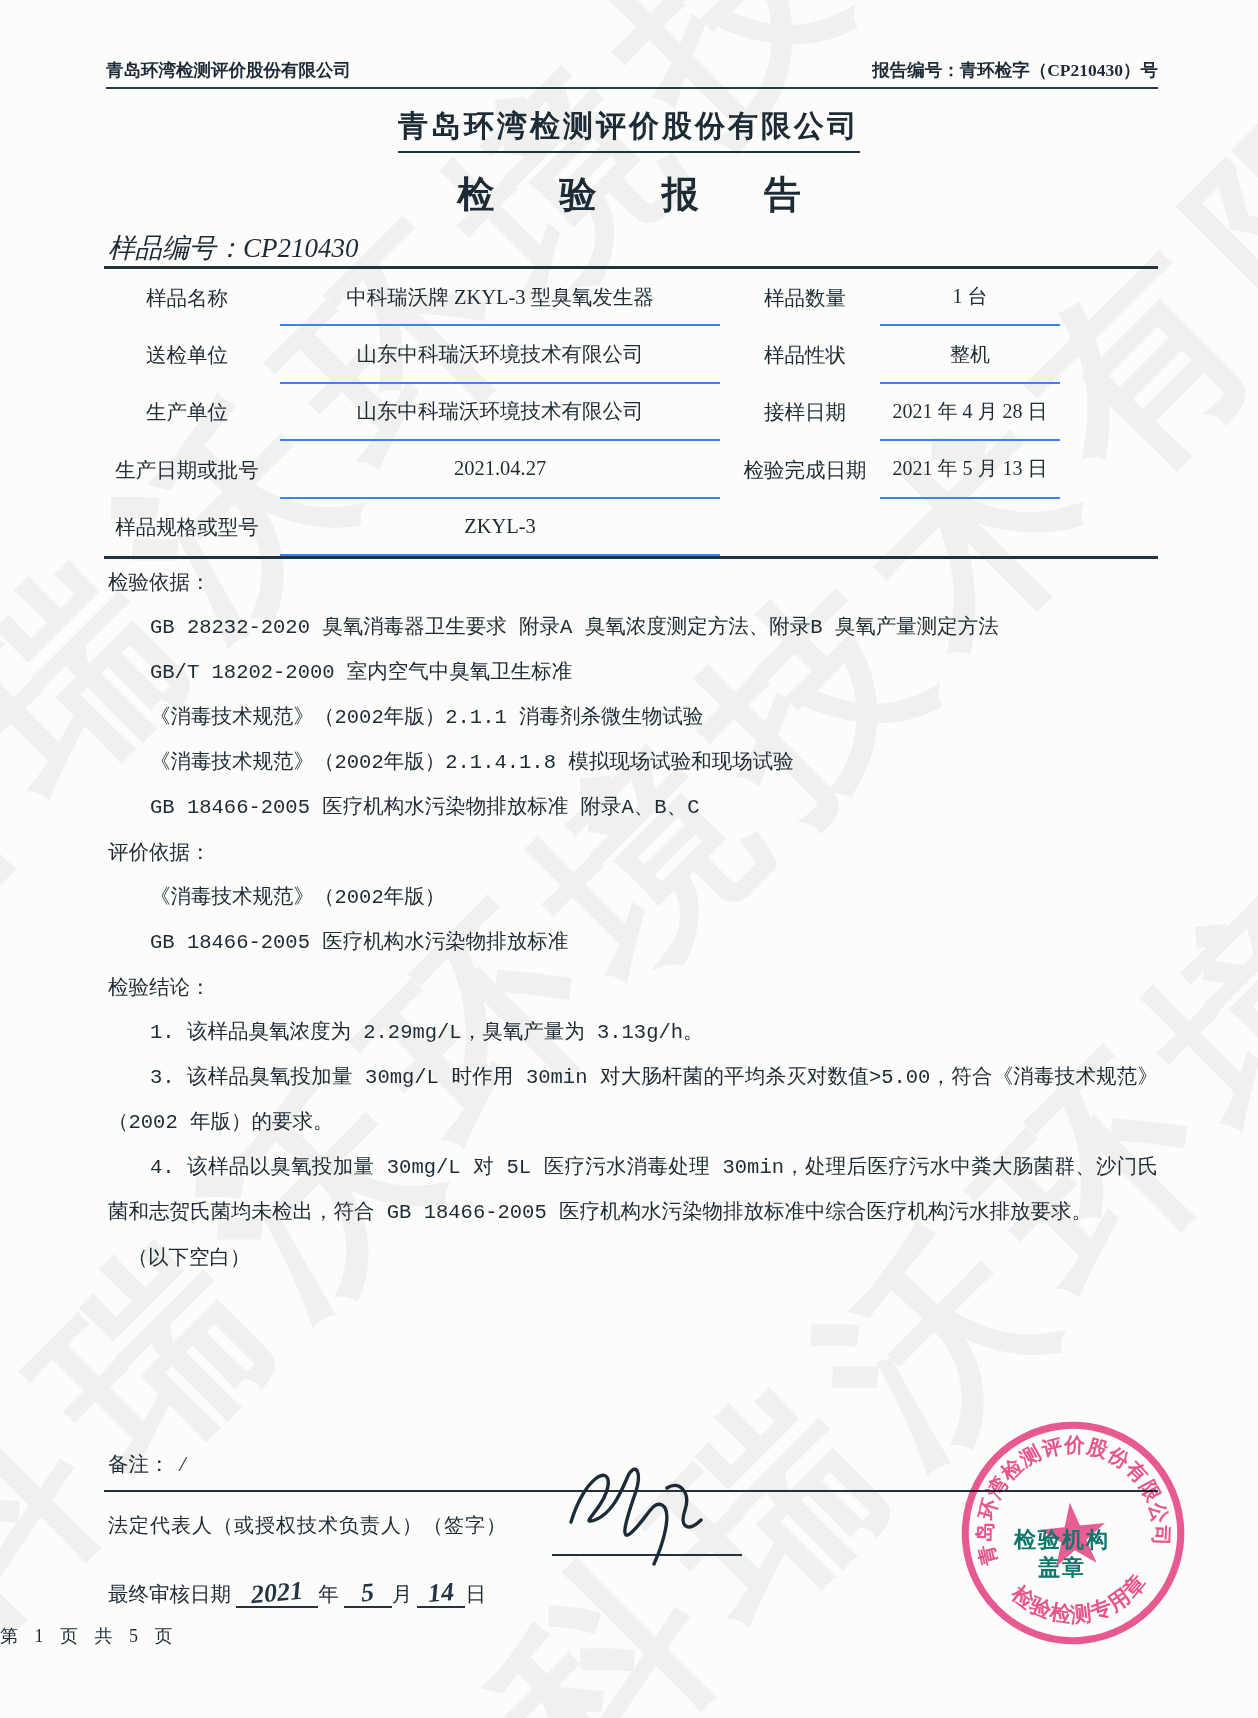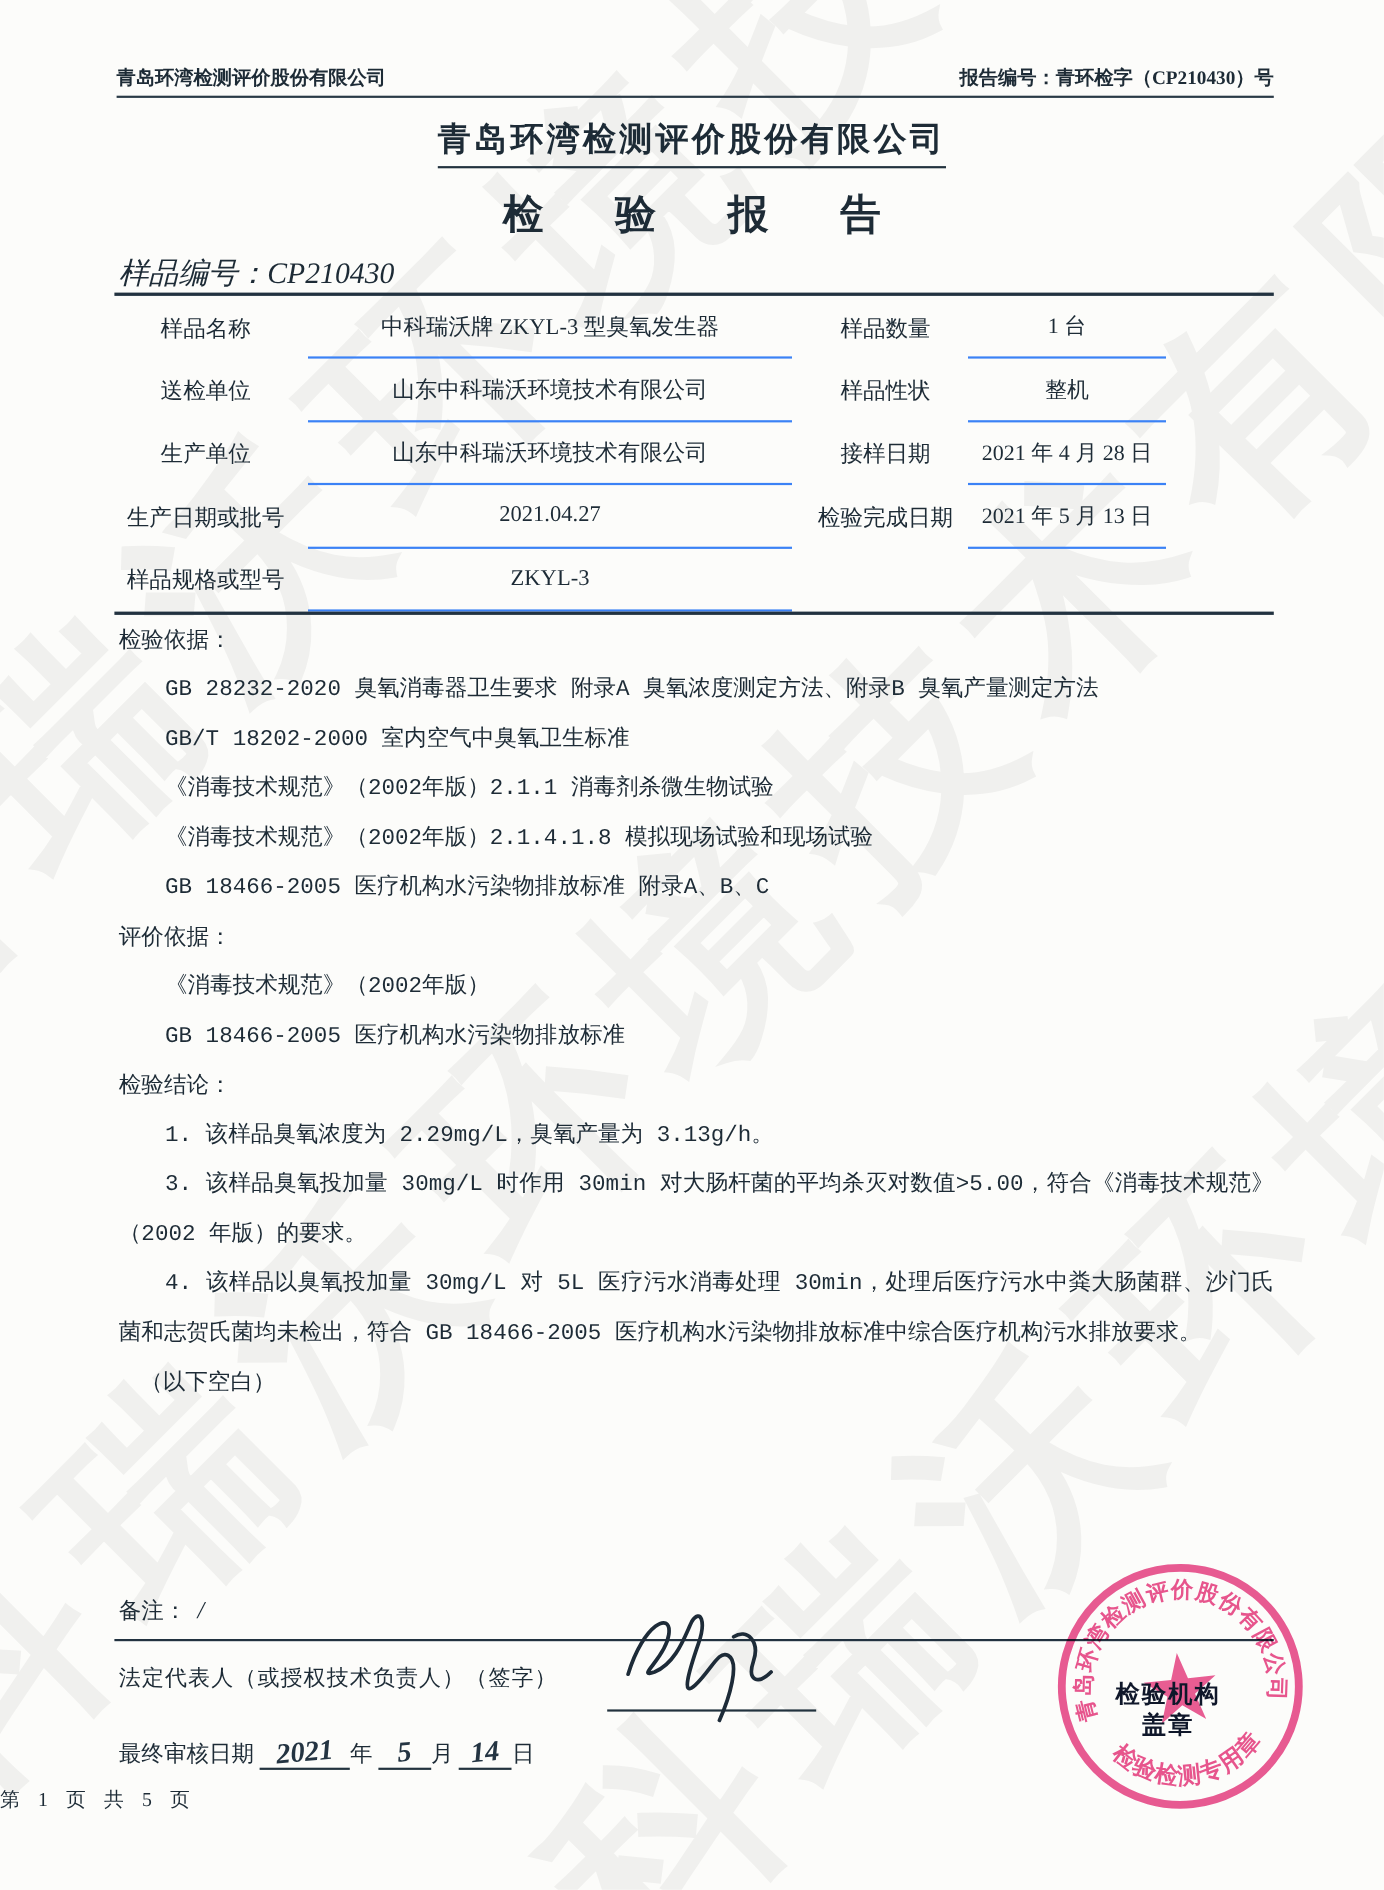--- a/index.html
+++ b/index.html
@@ -79,21 +79,21 @@
   }
   .page-indicator{
     position:absolute;left:0;top:1624px;width:1000px;
     font-size:18px;letter-spacing:6px;
   }
 
   
   .stamp{position:absolute;left:948px;top:1408px;z-index:3;transform:rotate(-6deg);mix-blend-mode:multiply;opacity:0.88;}
   .stamp-center-label{
     position:absolute;left:972px;top:1526px;width:180px;z-index:4;
-    text-align:center;font-size:22px;line-height:28px;color:#0f172a;font-weight:700;
+    text-align:center;font-size:22px;line-height:28px;color:#0f766e;font-weight:700;
     letter-spacing:2px;
   }
 </style>
 </head>
 <body>
 
 <div class="wm-layer">
   <div class="wm-inner">
     <div class="wm-line">山东中科瑞沃环境技术有限公司</div>
     <div class="wm-line">山东中科瑞沃环境技术有限公司</div>

